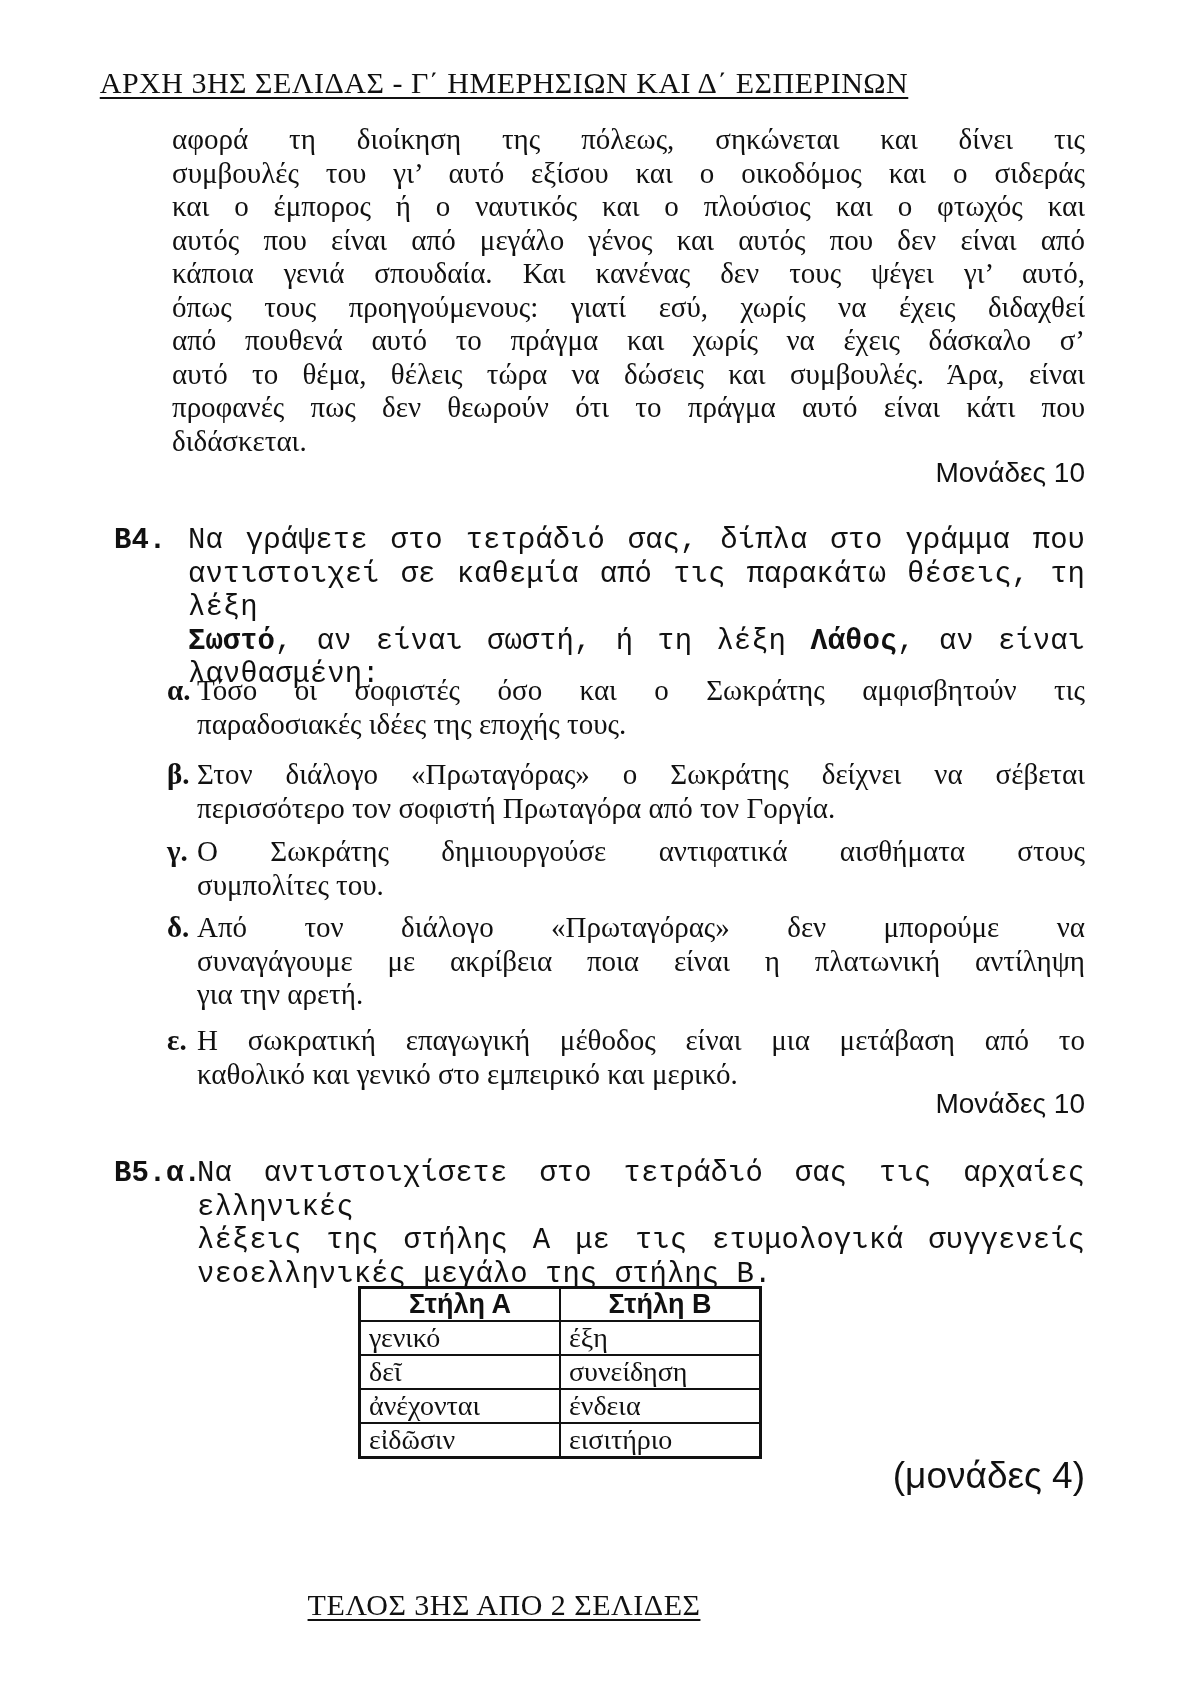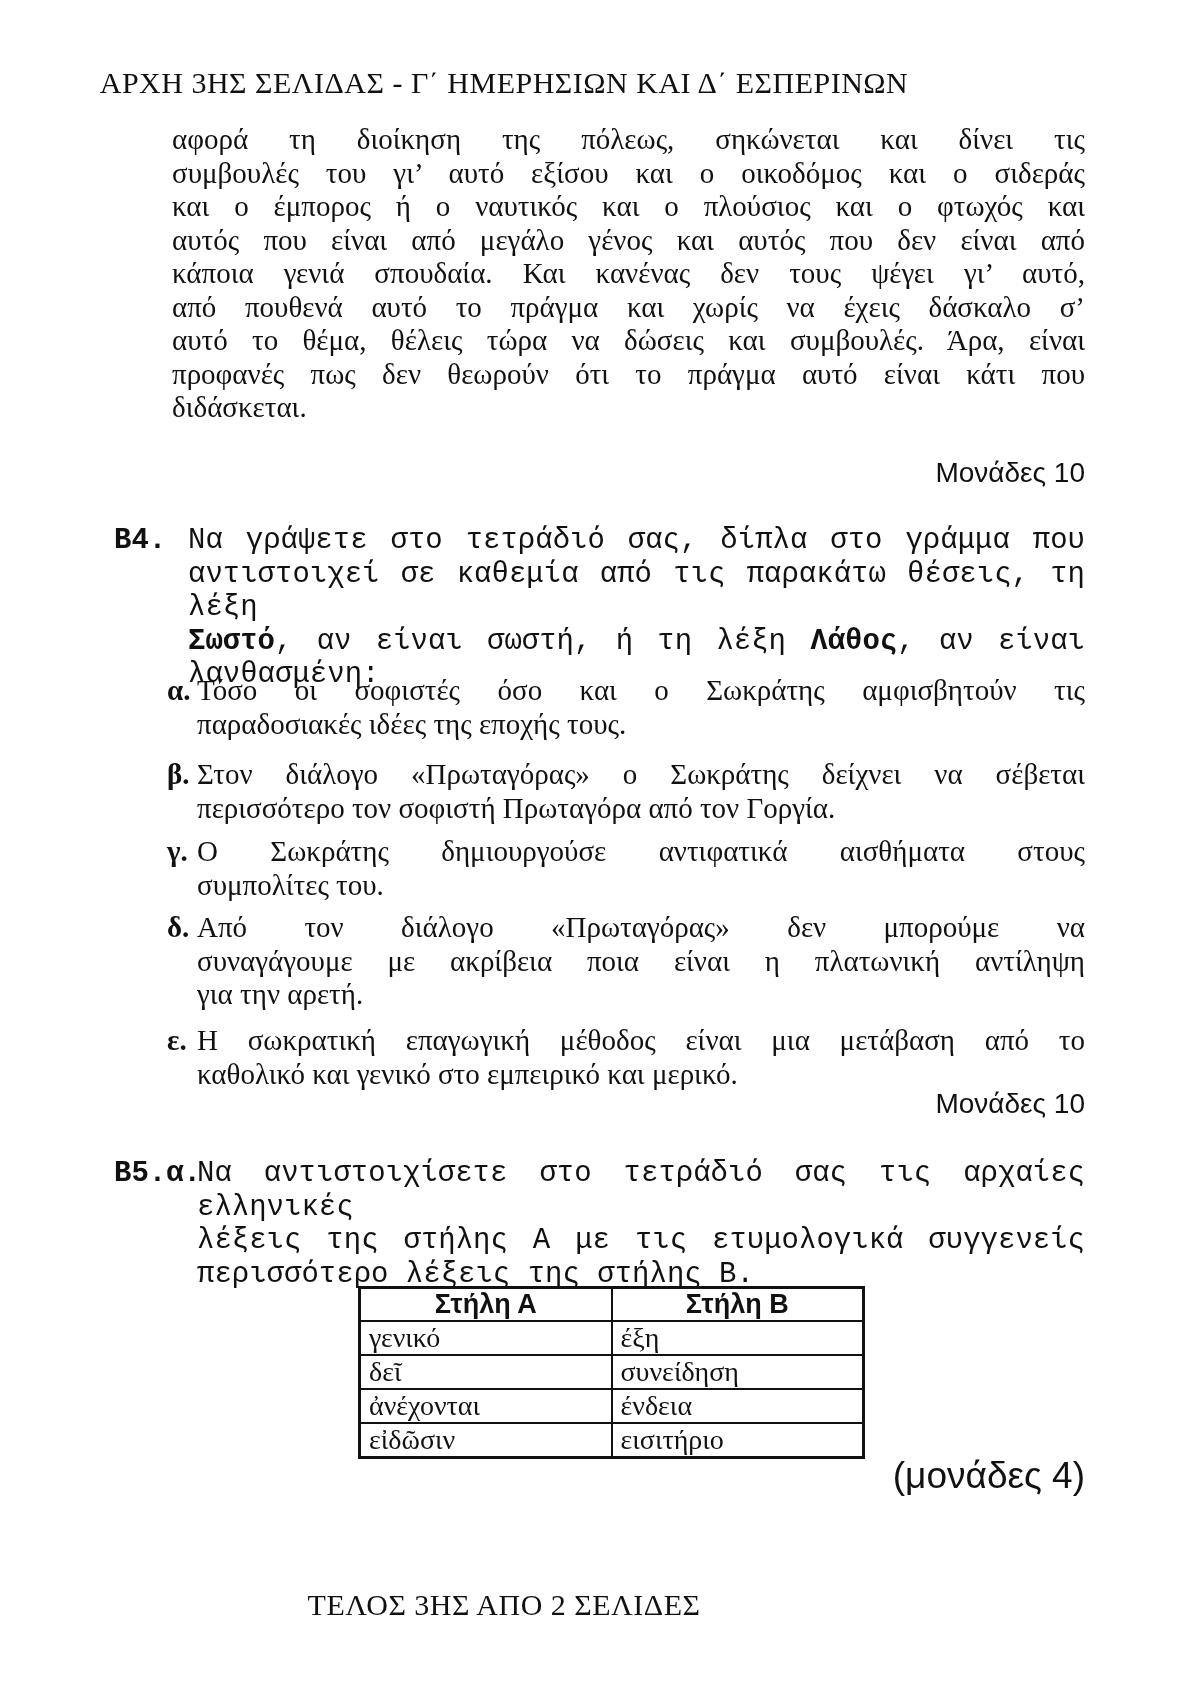--- a/index.html
+++ b/index.html
@@ -17,20 +17,21 @@
   }
   .abs { position: absolute; }
 
   
   .page-header, .page-footer {
     left: 0;
     width: 1008px;
     text-align: center;
     font-size: 30px;
     letter-spacing: 0.5px;
+    text-decoration: underline;
     text-underline-offset: 4px;
     text-decoration-thickness: 2px;
   }
   .page-header { top: 66px; }
   .page-footer { top: 1588px; }
 
   
   .textblock {
     font-size: 29px;
     line-height: 33.5px;
@@ -95,21 +96,21 @@
   .marks-1 { top: 456px; }
   .marks-2 { top: 1087px; }
   .marks-small {
     top: 1459px;
     font-weight: normal;
     font-size: 37px;
   }
 
   
   .match-table {
-    top: 1286px; left: 358px; width: 507px;
+    top: 1286px; left: 358px; width: 404px;
     border-collapse: collapse;
     table-layout: fixed;
   }
   .match-table th, .match-table td {
     border: 2px solid #111111;
     height: 31px;
     padding: 0;
     overflow: hidden;
   }
   .match-table { border: 3px solid #111111; }
@@ -130,20 +131,21 @@
 <body>
 
 <div class="abs page-header">ΑΡΧΗ 3ΗΣ ΣΕΛΙΔΑΣ - Γ΄ ΗΜΕΡΗΣΙΩΝ ΚΑΙ Δ΄ ΕΣΠΕΡΙΝΩΝ</div>
 
 <div class="abs intro textblock">
     <div class="jline">αφορά τη διοίκηση της πόλεως, σηκώνεται και δίνει τις</div>
     <div class="jline">συμβουλές του γι’ αυτό εξίσου και ο οικοδόμος και ο σιδεράς</div>
     <div class="jline">και ο έμπορος ή ο ναυτικός και ο πλούσιος και ο φτωχός και</div>
     <div class="jline">αυτός που είναι από μεγάλο γένος και αυτός που δεν είναι από</div>
     <div class="jline">κάποια γενιά σπουδαία. Και κανένας δεν τους ψέγει γι’ αυτό,</div>
+    <div class="jline">όπως τους προηγούμενους: γιατί εσύ, χωρίς να έχεις διδαχθεί</div>
     <div class="jline">από πουθενά αυτό το πράγμα και χωρίς να έχεις δάσκαλο σ’</div>
     <div class="jline">αυτό το θέμα, θέλεις τώρα να δώσεις και συμβουλές. Άρα, είναι</div>
     <div class="jline">προφανές πως δεν θεωρούν ότι το πράγμα αυτό είναι κάτι που</div>
     <div class="jline last">διδάσκεται.</div>
   </div>
 
 <div class="abs marks marks-1">Μονάδες 10</div>
 
 <div class="abs section sec-b4">
   <div class="sec-label">Β4.</div>
@@ -193,21 +195,21 @@
     </div>
   </div>
 
 <div class="abs marks marks-2">Μονάδες 10</div>
 
 <div class="abs section sec-b5">
   <div class="sec-label">Β5.α.</div>
   <div class="sec-text textblock">
       <div class="jline">Να αντιστοιχίσετε στο τετράδιό σας τις αρχαίες ελληνικές</div>
       <div class="jline">λέξεις της στήλης Α με τις ετυμολογικά συγγενείς</div>
-      <div class="jline last">περισσότερο λέξεις της στήλης Β.</div>
+      <div class="jline last">νεοελληνικές μεγάλο της στήλης Β.</div>
     </div>
 </div>
 
 <table class="abs match-table">
     <thead>
       <tr>
         <th>Στήλη Α</th>
         <th>Στήλη Β</th>
       </tr>
     </thead>

